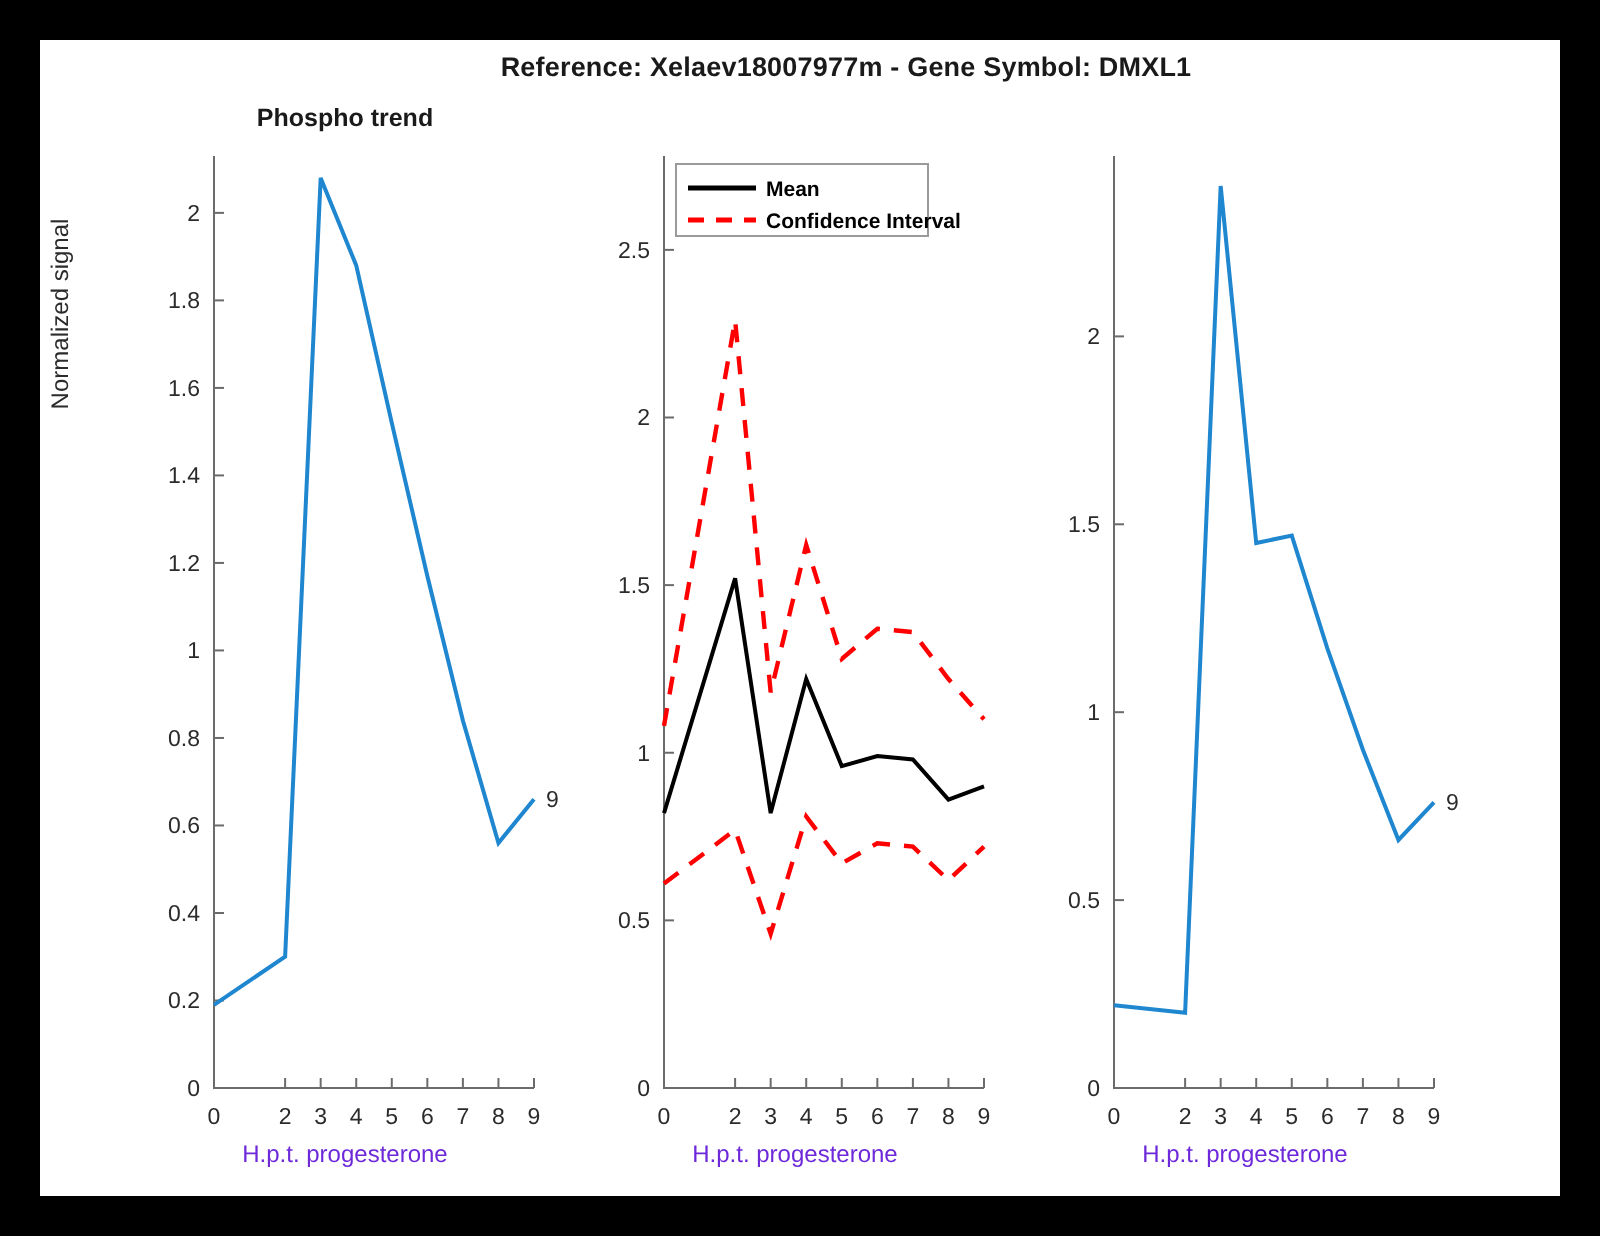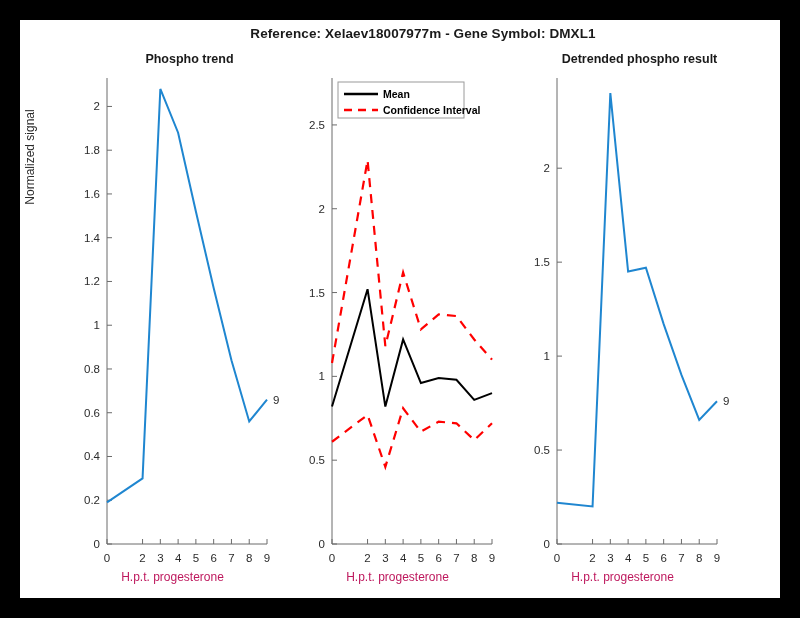--- a/index.html
+++ b/index.html
@@ -37,21 +37,21 @@
     top: 30px;
     height: 540px;
   }
   #panel-1 { left: 45px;  width: 215px; }
   #panel-2 { left: 270px; width: 215px; }
   #panel-3 { left: 495px; width: 215px; }
 
   .panel-title {
     position: absolute;
     top: 2px;
-    left: 17px;
+    left: 0;
     width: 100%;
     text-align: center;
     font-size: 12.5px;
     font-weight: bold;
     color: #1a1a1a;
   }
   .plot-svg {
     position: absolute;
     left: 0;
     top: 0;
@@ -69,21 +69,21 @@
     transform: rotate(-90deg);
     white-space: nowrap;
   }
   .xlabel {
     position: absolute;
     bottom: 6px;
     left: 0;
     width: 100%;
     text-align: center;
     font-size: 12px;
-    color: #be185d;
+    color: #6d28d9;
   }
   .tick-text {
     font-size: 11.5px;
     fill: #2b2b2b;
     font-family: "Liberation Sans", sans-serif;
   }
   .annot-text {
     font-size: 11.5px;
     fill: #2b2b2b;
     font-family: "Liberation Sans", sans-serif;
@@ -195,21 +195,20 @@
         <rect x="48" y="32" width="126" height="36" fill="#ffffff" stroke="#9a9a9a" stroke-width="1"></rect>
         <line x1="54" y1="44" x2="88" y2="44" stroke="#000000" stroke-width="2.4"></line>
         <text x="93" y="48" class="legend-text">Mean</text>
         <line x1="54" y1="60" x2="88" y2="60" stroke="#ff0000" stroke-width="2.4" stroke-dasharray="8,6"></line>
         <text x="93" y="64" class="legend-text">Confidence Interval</text>
       </svg>
     <div class="xlabel">H.p.t. progesterone</div>
   </div>
 
   <div class="panel" id="panel-3">
-    <div class="panel-title">Detrended phospho result</div>
     <svg class="plot-svg" id="svg-3" viewBox="0 0 215 540">
         <path d="M 42 28 L 42 494 L 202 494" class="axis-line"></path>
         <line x1="42" y1="494" x2="47" y2="494" class="tick-mark"></line>
         <text x="35" y="498" text-anchor="end" class="tick-text">0</text>
         <line x1="42" y1="400.0483870967742" x2="47" y2="400.0483870967742" class="tick-mark"></line>
         <text x="35" y="404.0483870967742" text-anchor="end" class="tick-text">0.5</text>
         <line x1="42" y1="306.0967741935484" x2="47" y2="306.0967741935484" class="tick-mark"></line>
         <text x="35" y="310.0967741935484" text-anchor="end" class="tick-text">1</text>
         <line x1="42" y1="212.14516129032256" x2="47" y2="212.14516129032256" class="tick-mark"></line>
         <text x="35" y="216.14516129032256" text-anchor="end" class="tick-text">1.5</text>

